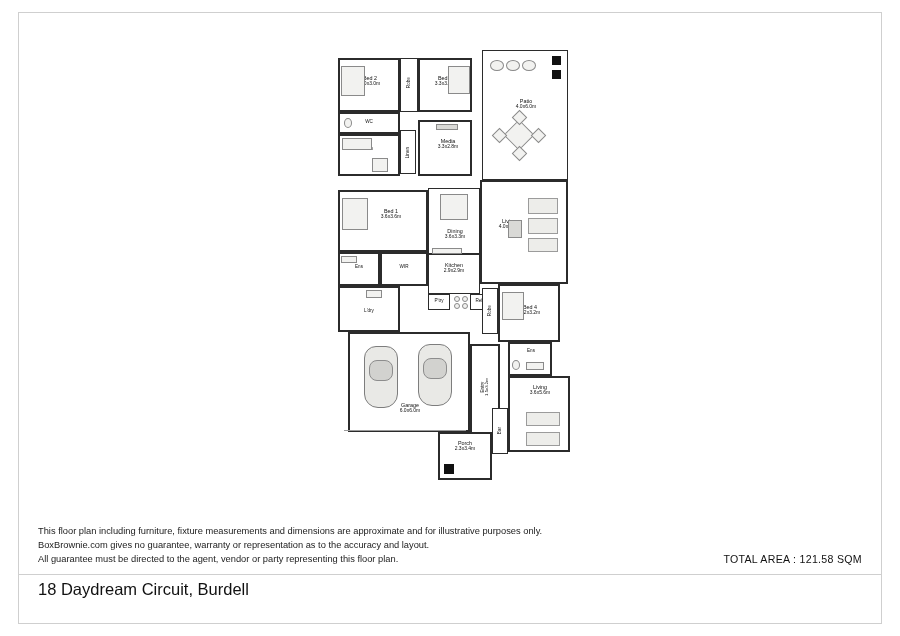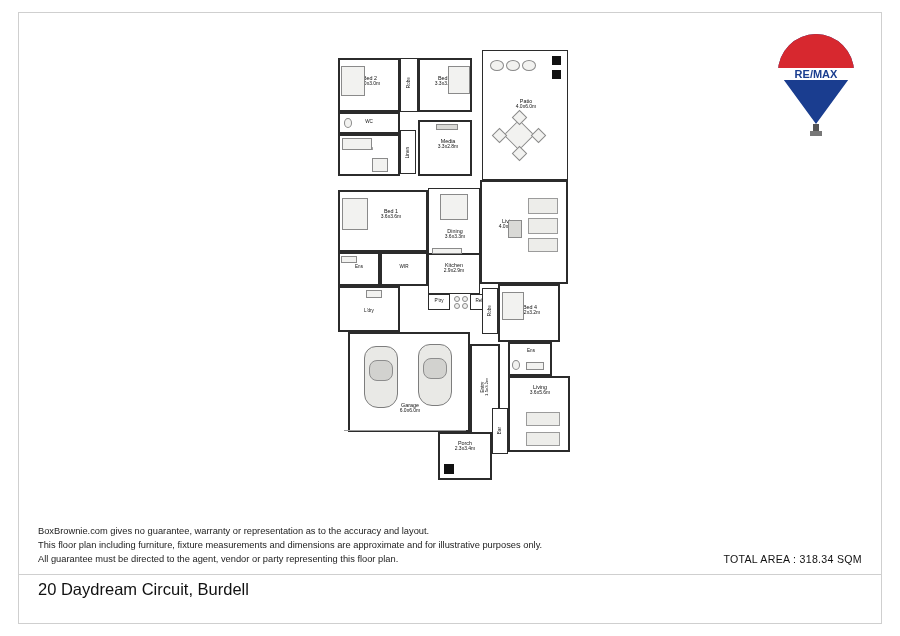--- a/index.html
+++ b/index.html
@@ -153,30 +153,20 @@
     font-size: 16.5px;
     color: #111;
   }
 </style>
 </head>
 <body>
 
 <div id="page">
   <div class="frame"></div>
 
-  <div class="logo">
-    <svg viewBox="0 0 92 110" width="92" height="110" aria-hidden="true">
-      <path d="M8 40 A38 38 0 0 1 84 40 L46 92 Z" fill="#1a3d8f"></path>
-      <path d="M8 40 A38 38 0 0 1 84 40 L8 40 Z" fill="#d7282f"></path>
-      <rect x="6" y="36" width="80" height="12" fill="#ffffff"></rect>
-      <text x="46" y="46" text-anchor="middle" font-family="Liberation Sans, sans-serif" font-size="11" font-weight="bold" fill="#1a3d8f">RE/MAX</text>
-      <rect x="43" y="92" width="6" height="7" fill="#555"></rect>
-      <path d="M40 99 h12 v5 h-12 z" fill="#777"></path>
-    </svg>
-  </div>
 
   <div class="plan">
 
     <div class="room thick" style="left:8px; top:18px; width:62px; height:54px;"></div>
     <div class="lbl" style="left:18px; top:35px; width:44px;">
       <span class="n">Bed 2</span>
       <span class="d">3.0x3.0m</span>
     </div>
     <div class="furn" style="left:11px; top:26px; width:24px; height:30px;"></div>
 
@@ -345,23 +335,23 @@
       <span class="n">Porch</span>
       <span class="d">2.3x3.4m</span>
     </div>
     <div class="dot" style="left:114px; top:424px; width:10px; height:10px;"></div>
 
     <div class="wallblock" style="left:14px; top:390px; width:122px; height:1px; background:#9a9a9a;"></div>
   </div>
 
 
   <div class="disclaimer">
+    <div>This floor plan including furniture, fixture measurements and dimensions are approximate and for illustrative purposes only.</div>
     <div>BoxBrownie.com gives no guarantee, warranty or representation as to the accuracy and layout.</div>
-    <div>This floor plan including furniture, fixture measurements and dimensions are approximate and for illustrative purposes only.</div>
     <div>All guarantee must be directed to the agent, vendor or party representing this floor plan.</div>
   </div>
 
-  <div class="total-area">TOTAL AREA  :  318.34 SQM</div>
+  <div class="total-area">TOTAL AREA  :  121.58 SQM</div>
 
   <div class="divider"></div>
 
-  <div class="address">20 Daydream Circuit, Burdell</div>
+  <div class="address">18 Daydream Circuit, Burdell</div>
 </div>
 
 </body></html>

